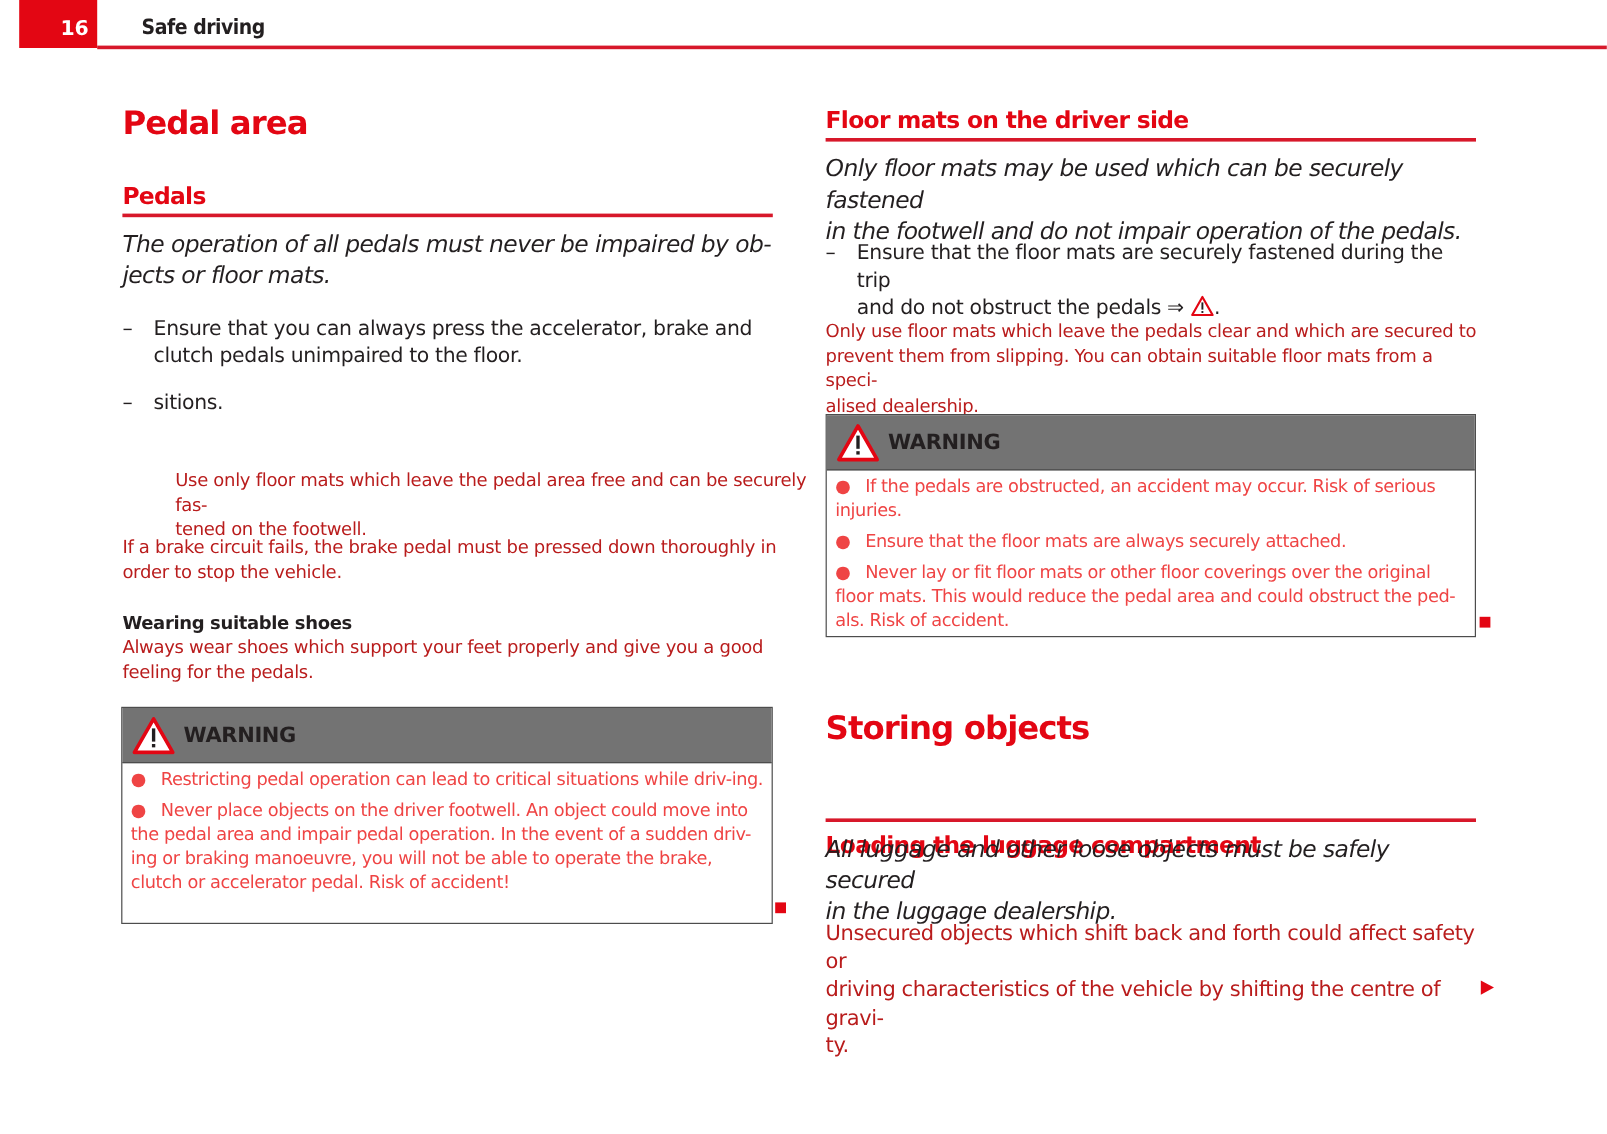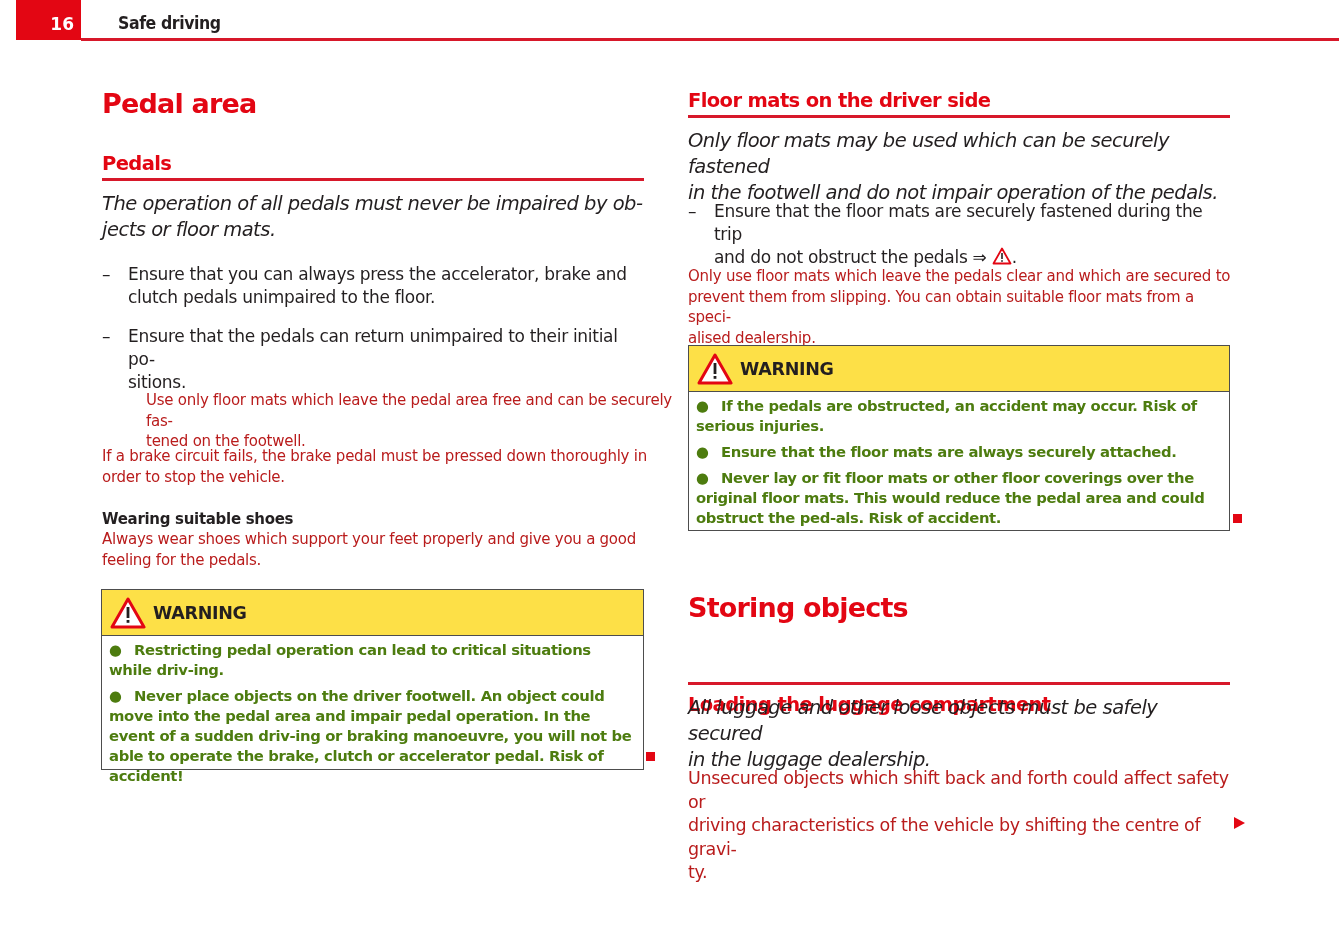--- a/index.html
+++ b/index.html
@@ -22,25 +22,25 @@
 
   .lead { position: absolute; font-style: italic; font-size: 19.5px; line-height: 26px; color: #231f20; font-family: "DejaVu Sans", sans-serif; letter-spacing: -0.5px; font-weight: 300; }
   .dash-item { position: absolute; font-size: 17px; line-height: 23px; color: #231f20; letter-spacing: -0.3px; }
   .dash-item .dash { position: absolute; left: 0; top: 0; }
   .dash-item .txt { display: block; padding-left: 26px; }
   .body-text { position: absolute; font-size: 15px; line-height: 20.5px; color: #b91c1c; letter-spacing: -0.25px; }
   .body-text.large { font-size: 17.5px; line-height: 23.5px; letter-spacing: -0.35px; }
   .subhead { position: absolute; font-weight: bold; font-size: 15px; color: #231f20; letter-spacing: -0.3px; }
 
   .warn { position: absolute; border: 1px solid #4d4d4d; background: #fff; }
-  .warn .wh { height: 46px; background: #fde047; border-bottom: 1px solid #4d4d4d; position: relative; }
+  .warn .wh { height: 46px; background: #737373; border-bottom: 1px solid #4d4d4d; position: relative; }
   .warn .wh svg { position: absolute; left: 8px; top: 7px; }
   .warn .wh .wt { position: absolute; left: 51px; top: 13px; font-weight: bold; font-size: 17.5px; letter-spacing: -0.3px; color: #231f20; }
   .warn .wb { padding: 4px 7px 4px 7px; }
-  .warn .wi { font-weight: bold; font-size: 14.8px; line-height: 20px; margin-bottom: 6px; letter-spacing: -0.35px; color: #4d7c0f; }
+  .warn .wi { font-weight: normal; font-size: 14.8px; line-height: 20px; margin-bottom: 6px; letter-spacing: -0.35px; color: #ef4444; }
   .warn .wi:last-child { margin-bottom: 0; }
   .warn .wi .bul { display: inline-block; width: 25px; }
 
   .end-square { position: absolute; width: 9px; height: 9px; background: #e30613; }
   .next-arrow { position: absolute; width: 0; height: 0; border-top: 6px solid transparent; border-bottom: 6px solid transparent; border-left: 11px solid #e30613; }
   .inline-warn { display: inline-block; vertical-align: -2px; }
 </style>
 </head>
 <body>
 
@@ -61,21 +61,20 @@
     <div>jects or floor mats.</div>
   </div>
 
   <div class="dash-item" style="top:263px;left:0;width:542px;">
     <span class="dash">–</span>
     <span class="txt">Ensure that you can always press the accelerator, brake and</span>
     <span class="txt">clutch pedals unimpaired to the floor.</span>
   </div>
   <div class="dash-item" style="top:325px;left:0;width:542px;">
     <span class="dash">–</span>
-    <span class="txt">Ensure that the pedals can return unimpaired to their initial po-</span>
     <span class="txt">sitions.</span>
   </div>
 
   <div class="body-text" style="top:390px;left:0;width:545px;margin-left:44px;">
     <div>Use only floor mats which leave the pedal area free and can be securely fas-</div>
     <div>tened on the footwell.</div>
   </div>
   <div class="body-text" style="top:446px;left:0;width:545px;">
     <div>If a brake circuit fails, the brake pedal must be pressed down thoroughly in</div>
     <div>order to stop the vehicle.</div>

